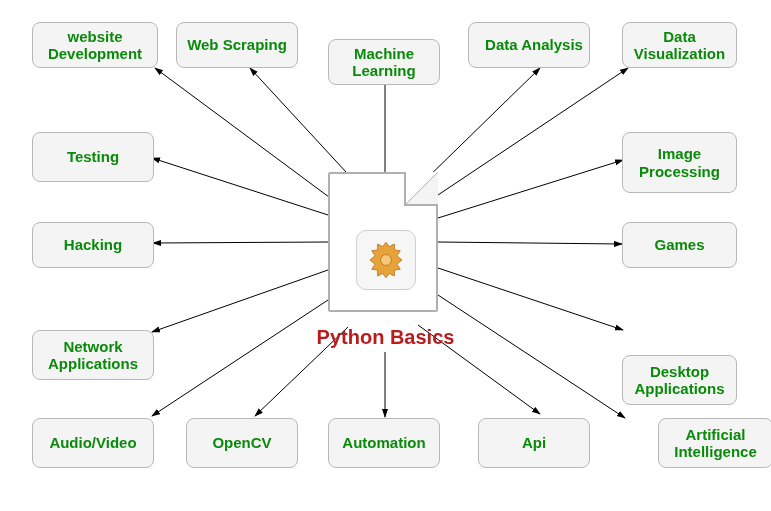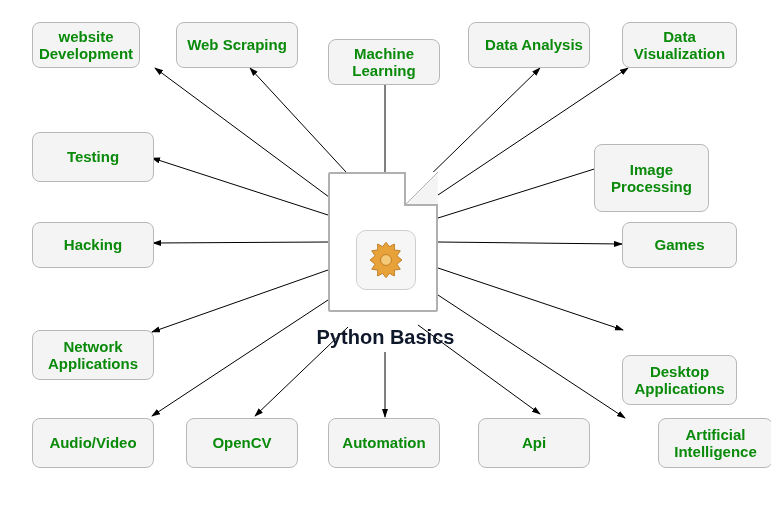--- a/index.html
+++ b/index.html
@@ -66,21 +66,21 @@
   }
   .gear-box svg { width: 42px; height: 42px; }
   .title {
     position: absolute;
     left: 0;
     width: 771px;
     top: 326px;
     text-align: center;
     font-weight: bold;
     font-size: 20px;
-    color: #0f172a;
+    color: #b91c1c;
   }
   svg.arrows {
     position: absolute;
     left: 0; top: 0;
     width: 771px; height: 511px;
     pointer-events: none;
   }
 </style>
 </head>
 <body>
@@ -117,27 +117,27 @@
       <g fill="#e8a23a" stroke="#b87418" stroke-width="2">
         <path d="M50 8 L58 18 L70 12 L70 26 L84 28 L76 40 L88 50 L76 60 L84 72 L70 74 L70 88 L58 82 L50 92 L42 82 L30 88 L30 74 L16 72 L24 60 L12 50 L24 40 L16 28 L30 26 L30 12 L42 18 Z"></path>
         <circle cx="50" cy="50" r="13" fill="#f4c97a"></circle>
       </g>
     </svg>
   </div>
 </div>
 
 <div class="title">Python Basics</div>
 
-<div class="node" style="left:32px; top:22px; width:108px; height:46px;text-align:center;">website<br>Development</div>
+<div class="node" style="left:32px; top:22px; width:126px; height:46px;text-align:center;">website<br>Development</div>
 <div class="node" style="left:176px; top:22px; width:122px; height:46px;">Web Scraping</div>
 <div class="node" style="left:328px; top:22px; width:112px; height:46px;margin-top:17px;">Machine<br>Learning</div>
 <div class="node" style="left:468px; top:22px; width:122px; height:46px;padding-left:16px;">Data Analysis</div>
 <div class="node" style="left:622px; top:22px; width:115px; height:46px;">Data<br>Visualization</div>
 
-<div class="node" style="left:594px; top:132px; width:115px; height:68px;margin-top:12px;">Image<br>Processing</div>
+<div class="node" style="left:622px; top:132px; width:115px; height:61px;">Image<br>Processing</div>
 <div class="node" style="left:622px; top:222px; width:115px; height:46px;">Games</div>
 <div class="node" style="left:622px; top:310px; width:115px; height:50px;margin-top:45px;">Desktop<br>Applications</div>
 
 <div class="node" style="left:658px; top:418px; width:115px; height:50px;">Artificial<br>Intelligence</div>
 <div class="node" style="left:478px; top:418px; width:112px; height:50px;">Api</div>
 <div class="node" style="left:328px; top:418px; width:112px; height:50px;">Automation</div>
 <div class="node" style="left:186px; top:418px; width:112px; height:50px;">OpenCV</div>
 <div class="node" style="left:32px; top:418px; width:122px; height:50px;">Audio/Video</div>
 
 <div class="node" style="left:32px; top:310px; width:122px; height:50px;margin-top:20px;">Network<br>Applications</div>

